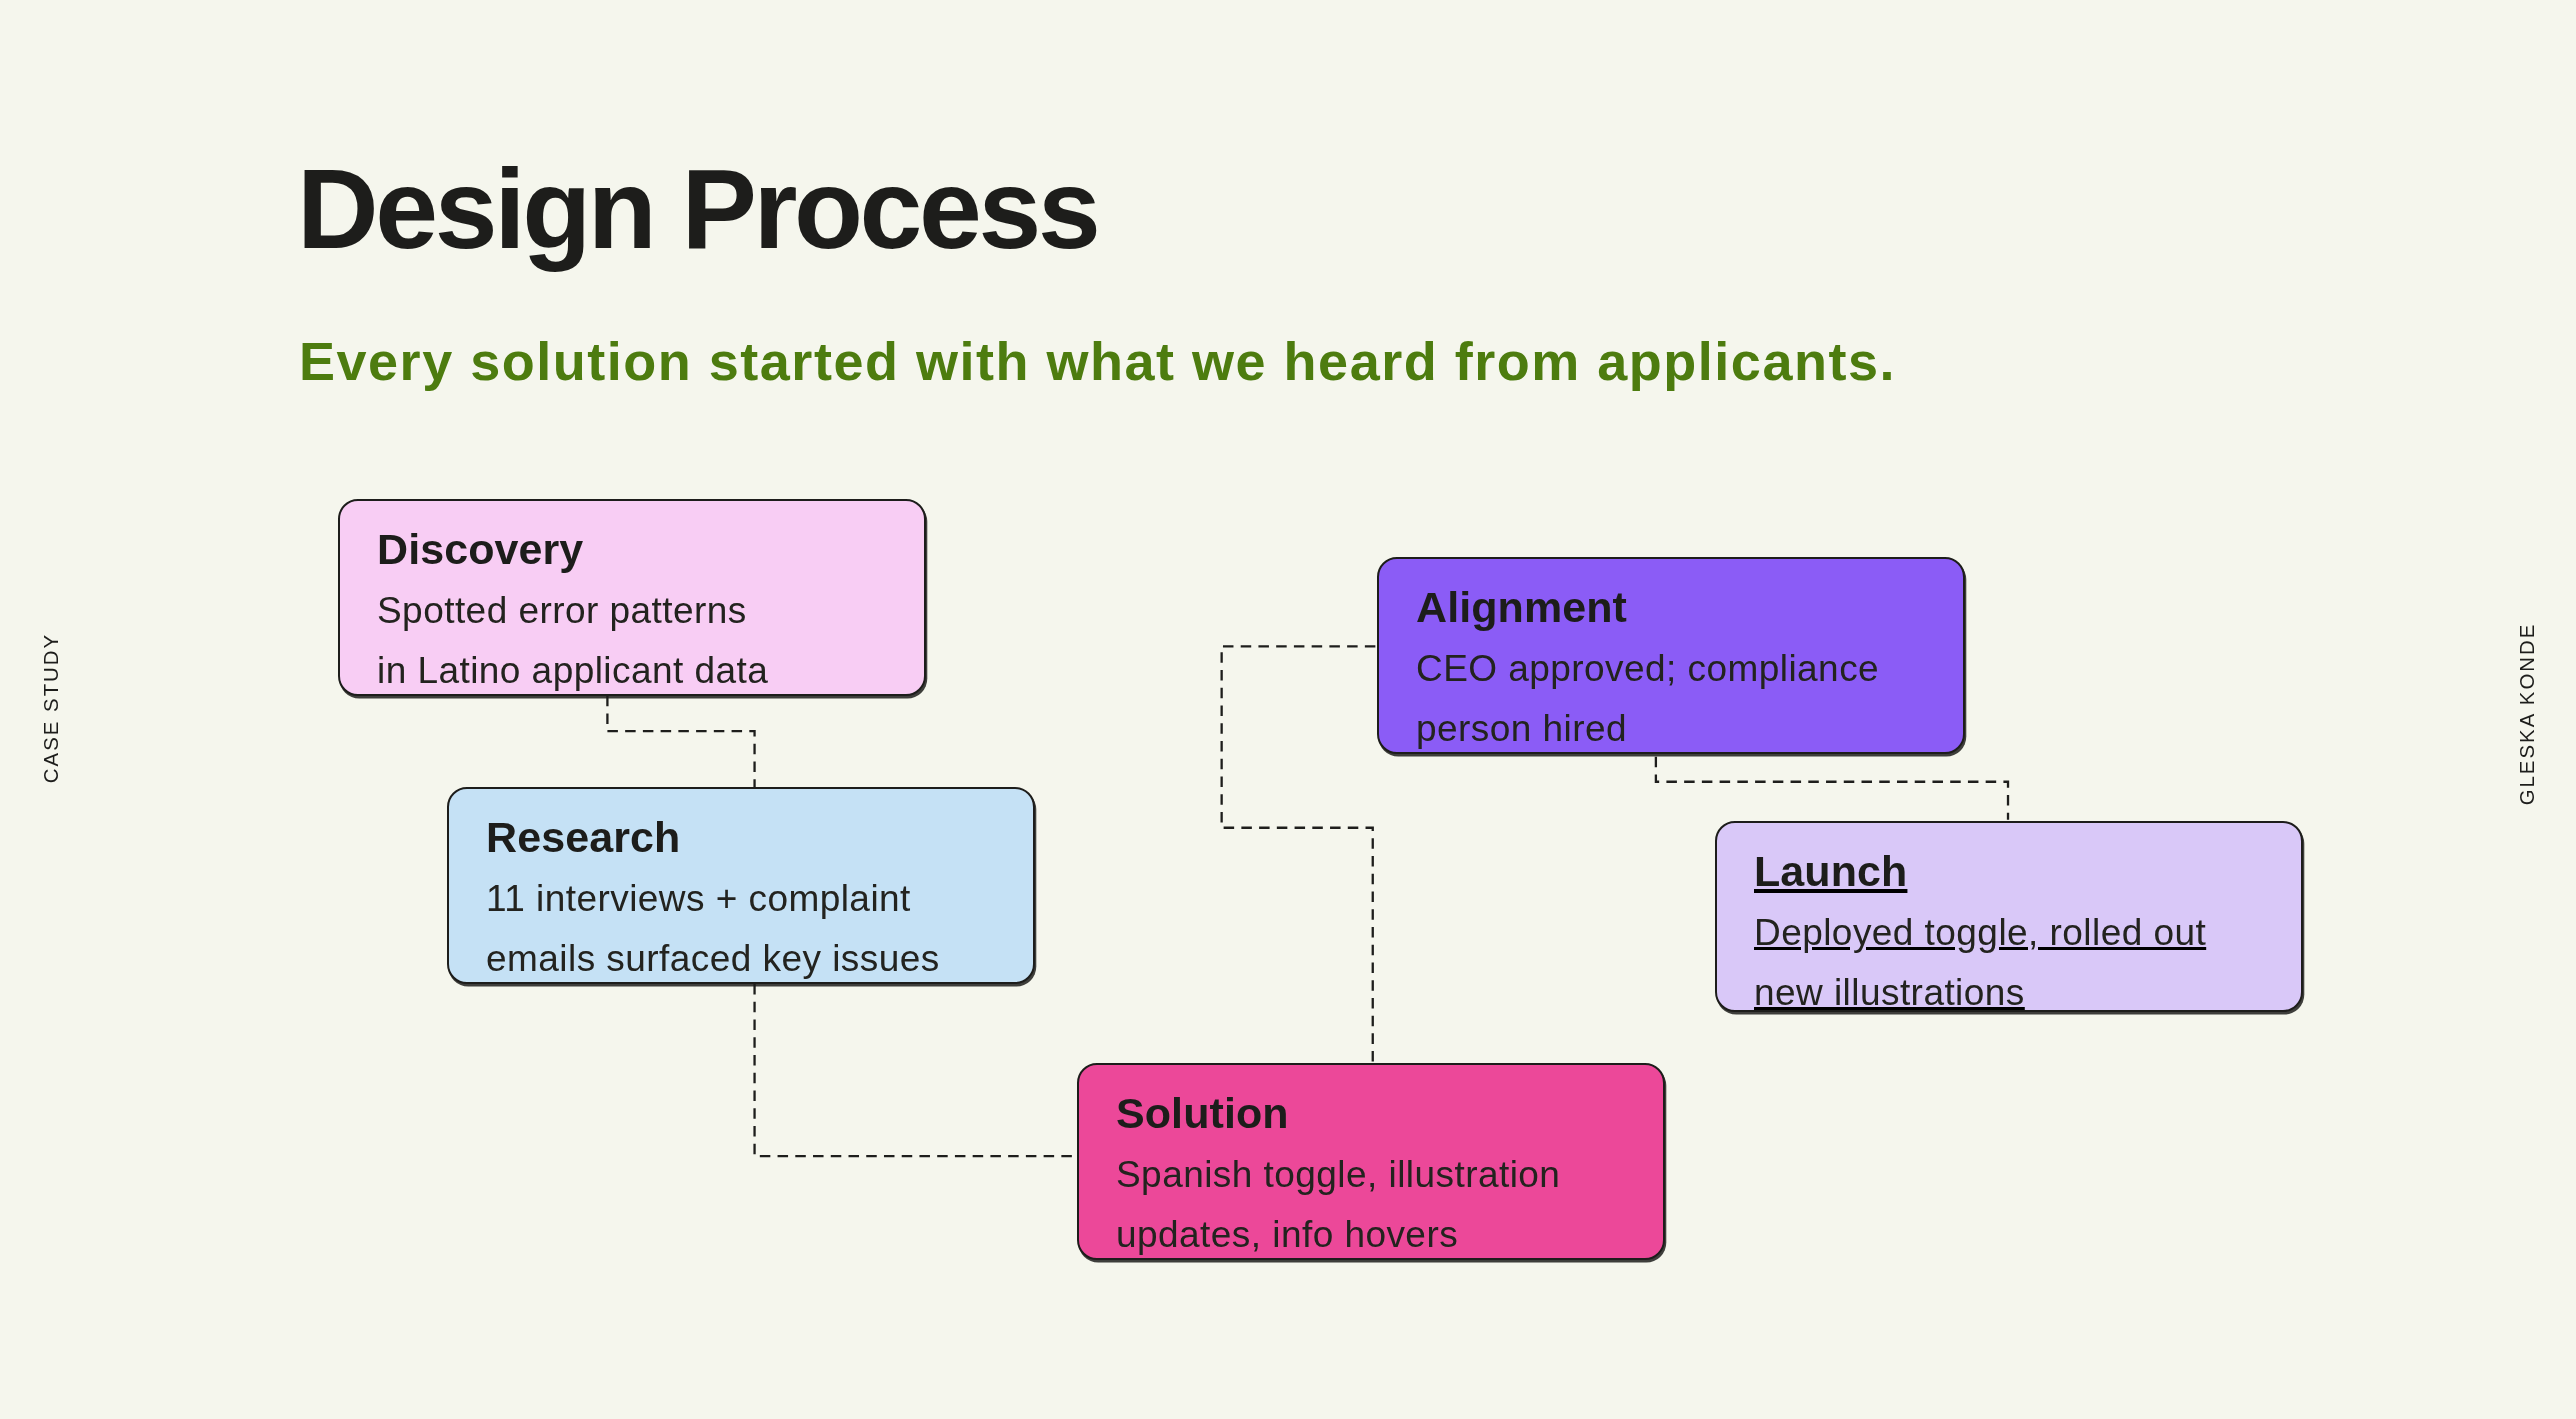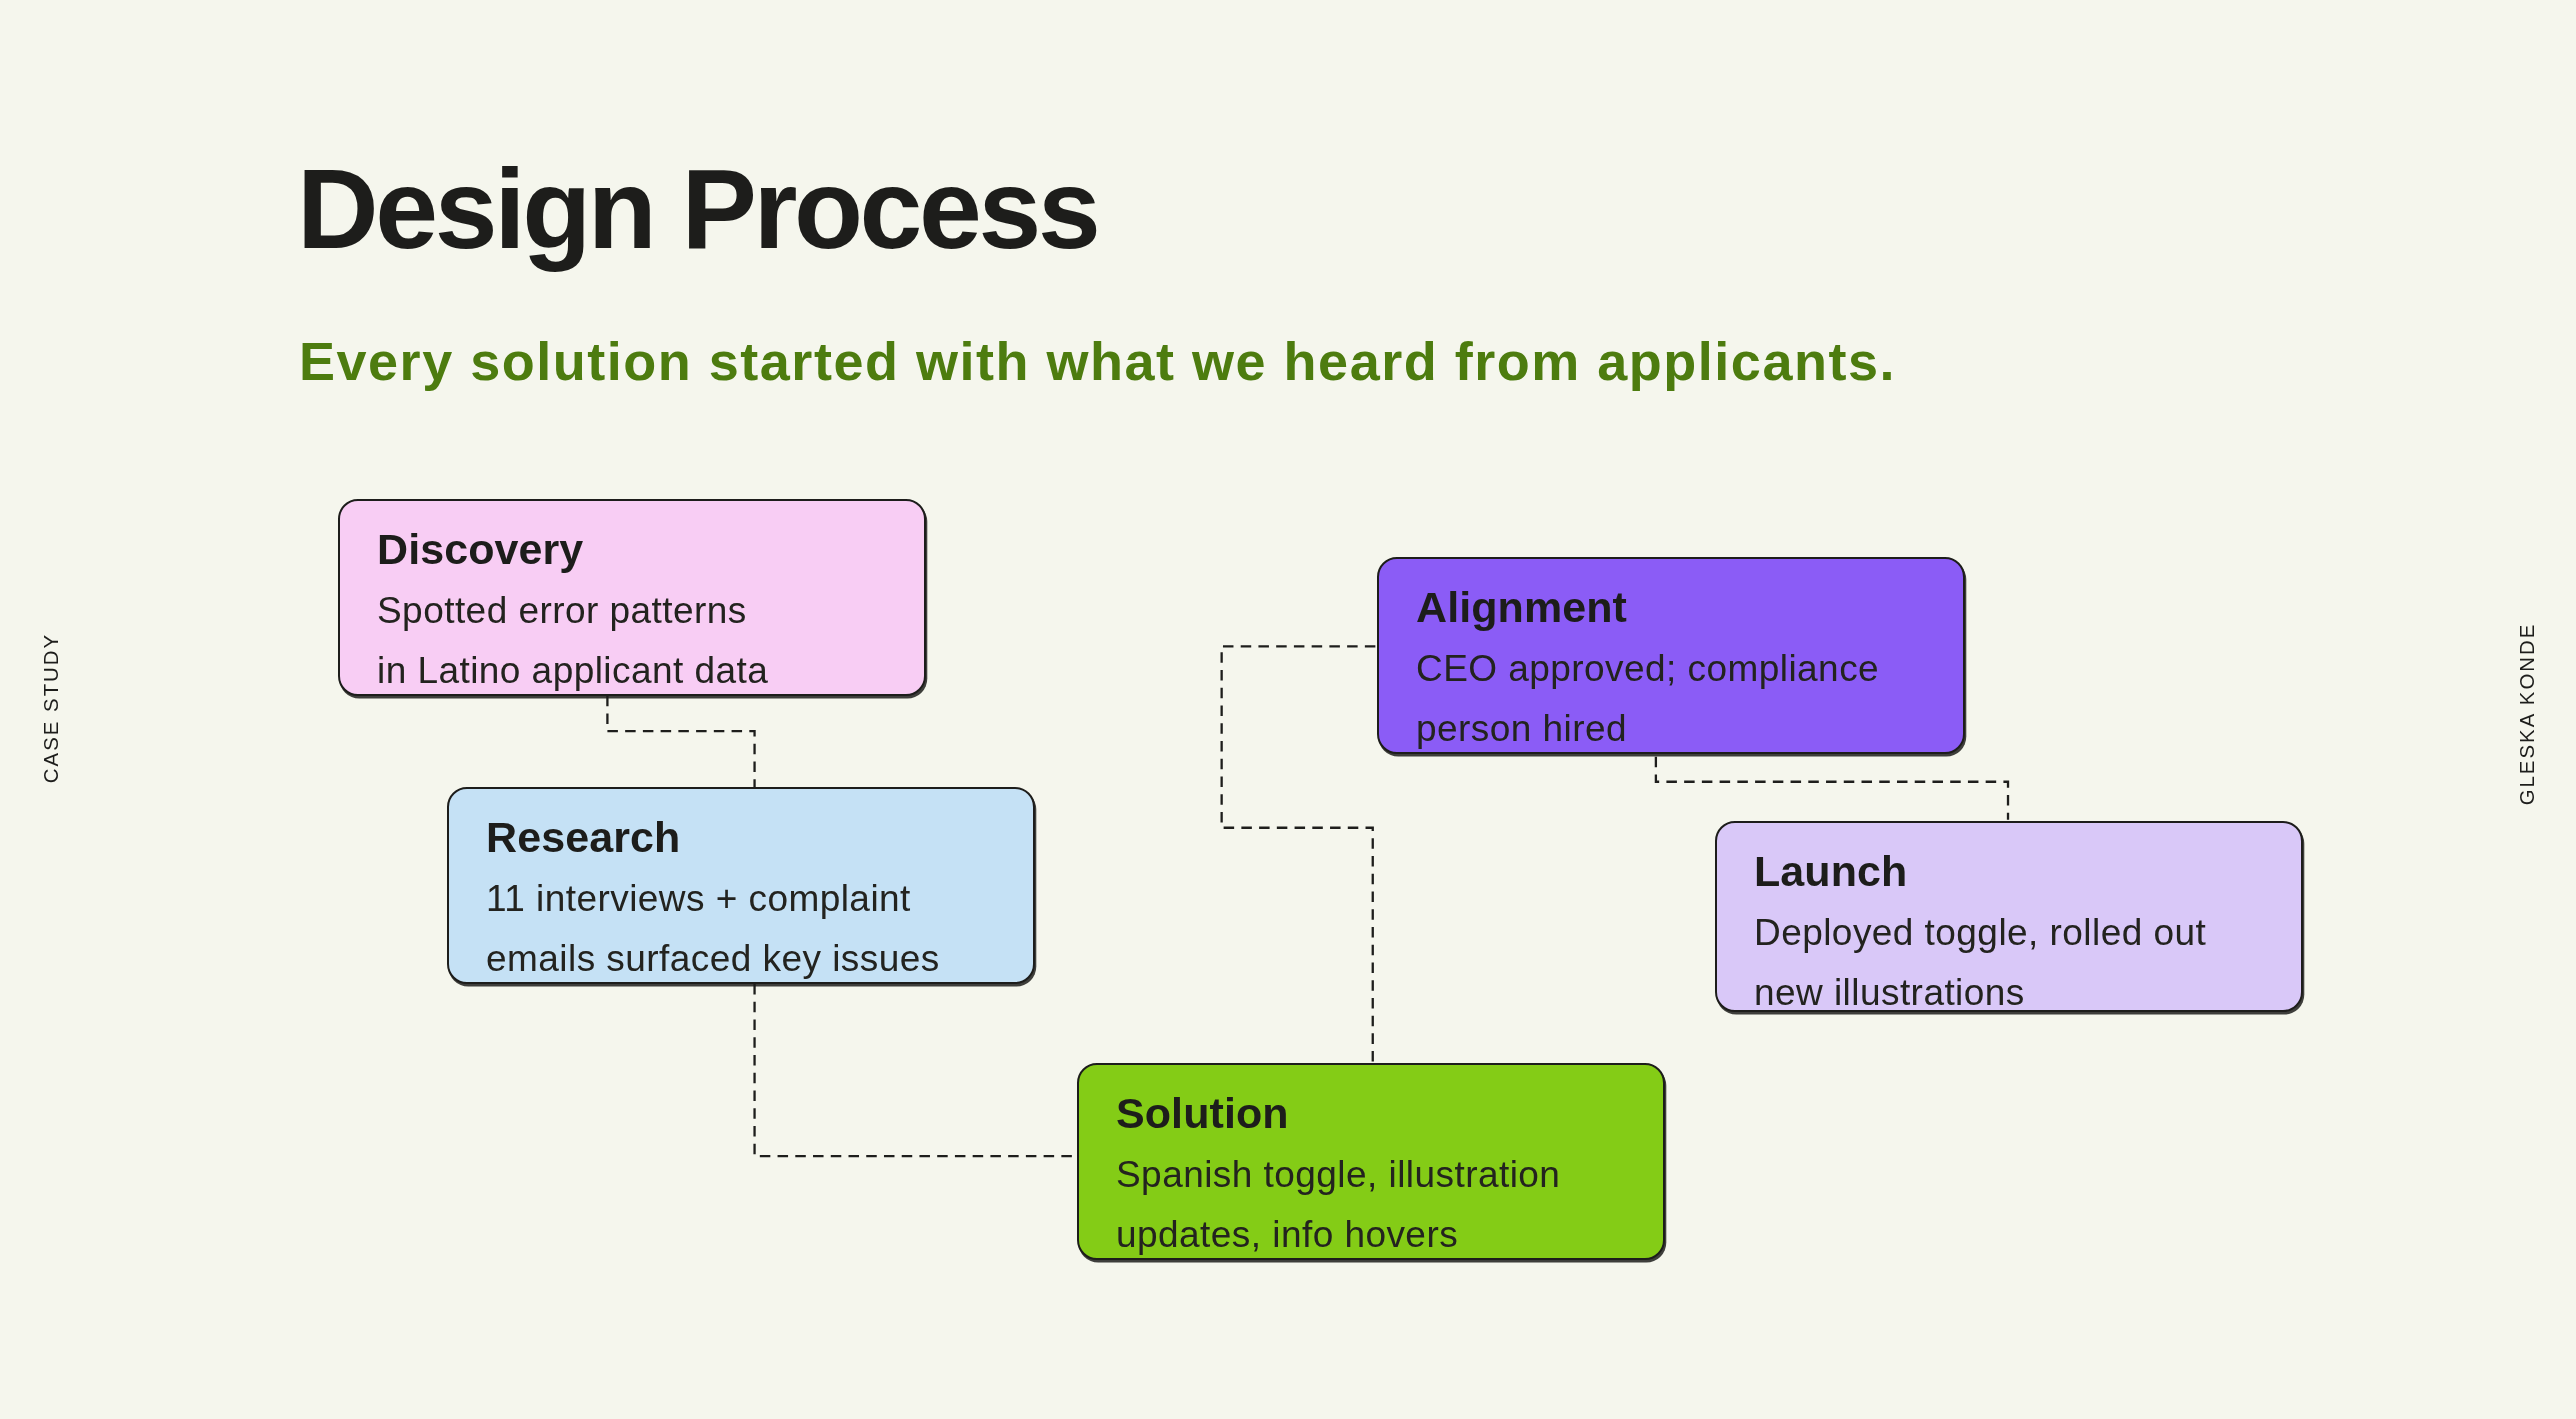--- a/index.html
+++ b/index.html
@@ -40,21 +40,21 @@
   .card p{
     margin:0;
     font-size:37px;font-weight:400;letter-spacing:0.012em;
     color:#23231f;line-height:1.62;white-space:pre-line;
   }
 
   .card.discovery{left:338px;top:499px;}
   .card.research{left:447px;top:787px;}
   .card.solution{left:1077px;top:1063px;}
   .card.alignment{left:1377px;top:557px;}
-  .card.launch{left:1715px;top:821px;height:191px;}
+  .card.launch{left:1715px;top:821px;height:191px;text-decoration:underline;}
 
   svg.connectors{position:absolute;left:0;top:0;width:2576px;height:1419px;pointer-events:none;}
   svg.connectors path{fill:none;stroke:#1e1e1c;stroke-width:3.5;stroke-dasharray:16 11;}
 </style>
 </head>
 <body>
 
 <div class="stage" style="background-color: rgb(245, 246, 237);">
 
   <svg class="connectors" viewBox="0 0 3920 2160">
@@ -75,21 +75,21 @@
     <p>Spotted error patterns
 in Latino applicant data</p>
   </div>
 
   <div class="card research" style="background-color: rgb(197, 225, 245);">
     <h2>Research</h2>
     <p>11 interviews + complaint
 emails surfaced key issues</p>
   </div>
 
-  <div class="card solution" style="background-color: #84cc16;">
+  <div class="card solution" style="background-color: #ec4899;">
     <h2>Solution</h2>
     <p>Spanish toggle, illustration
 updates, info hovers</p>
   </div>
 
   <div class="card alignment" style="background-color: #8b5cf6;">
     <h2>Alignment</h2>
     <p>CEO approved; compliance
 person hired</p>
   </div>

